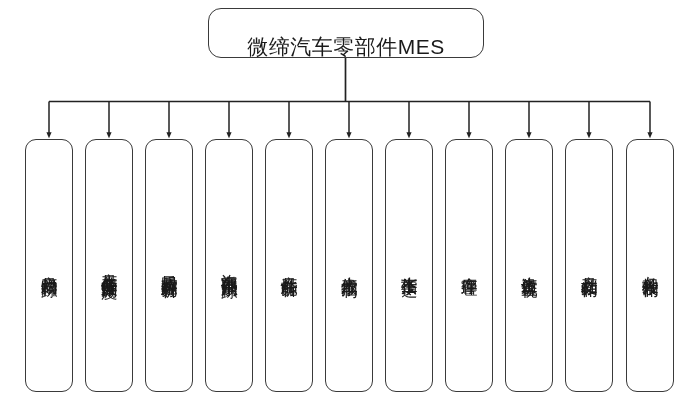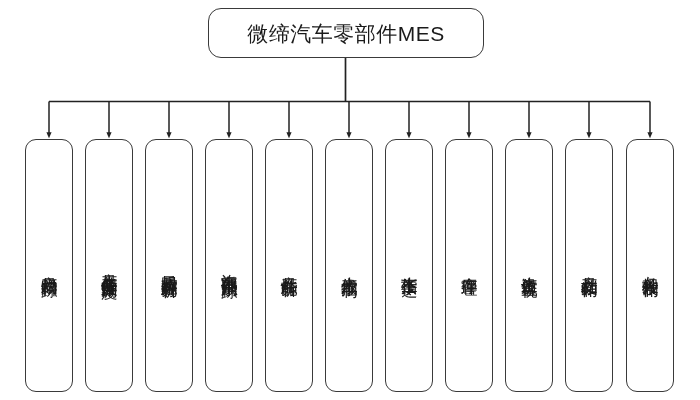--- a/index.html
+++ b/index.html
@@ -30,21 +30,21 @@
     position: absolute;
     left: 208px;
     top: 8px;
     width: 276px;
     height: 50px;
     box-sizing: border-box;
     border: 1.6px solid #3a3a3a;
     border-radius: 13px;
     background: #ffffff;
     display: flex;
-    align-items: center;
+    align-items: flex-end;
     justify-content: center;
   }
   .root-label {
     font-size: 21px;
     line-height: 1;
     color: #1a1a1a;
     letter-spacing: 0.5px;
     white-space: nowrap;
   }
   .leaf-box {

